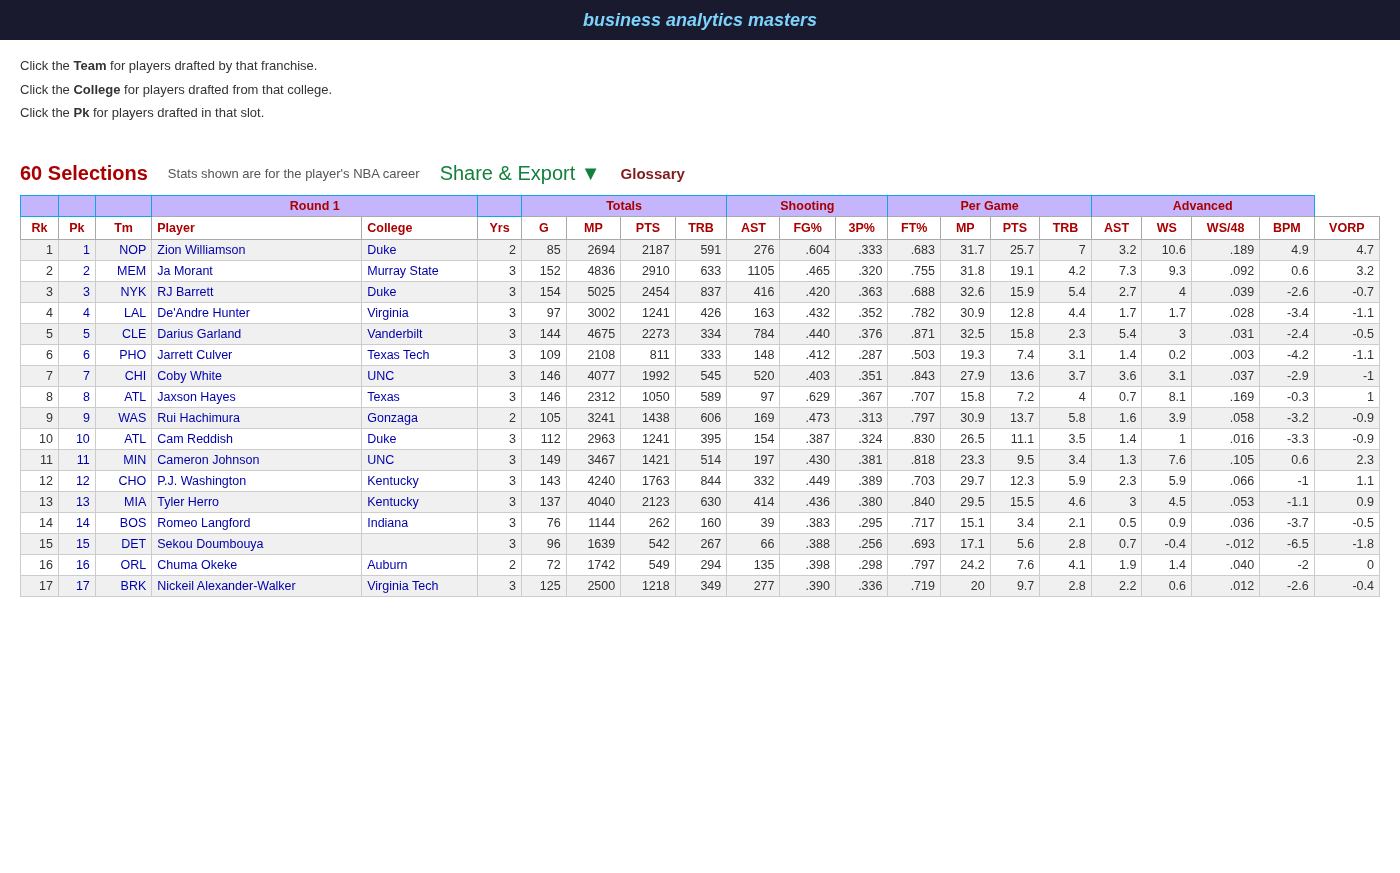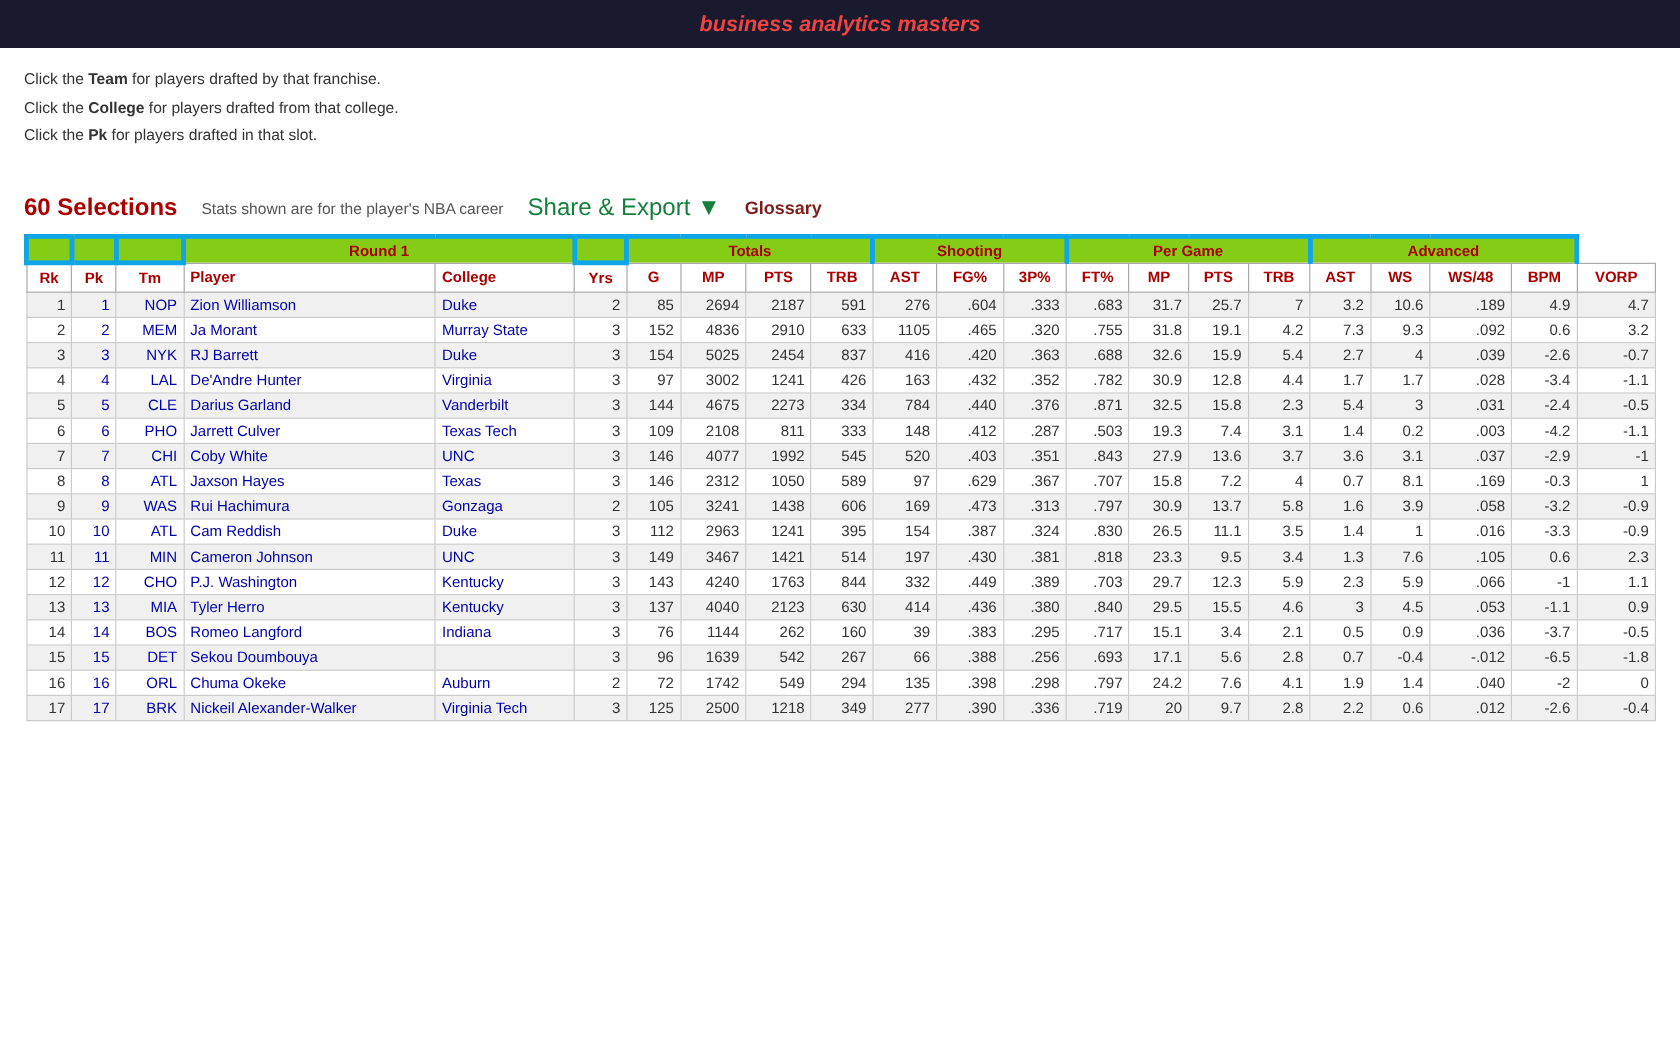--- a/index.html
+++ b/index.html
@@ -1,36 +1,36 @@
 <!DOCTYPE html>
 <html><head>
   <meta charset="utf-8">
   <style>
     * { box-sizing: border-box; margin: 0; padding: 0; }
     body { font-family: Arial, sans-serif; font-size: 13px; color: #333; background: #fff; }
     
     .banner { background: #1a1a2e; height: 40px; display: flex; align-items: center; justify-content: center; overflow: hidden; }
-    .banner-text { color: #ef4444; font-size: 18px; font-style: italic; font-weight: bold; }
+    .banner-text { color: #7dd3fc; font-size: 18px; font-style: italic; font-weight: bold; }
     
     .instructions { padding: 16px 20px 10px; }
     .instructions p { margin-bottom: 4px; line-height: 1.5; }
     .instructions strong { font-weight: bold; }
     .draft-finder-link { color: #c00; text-decoration: underline; cursor: pointer; }
     
     .header-section { padding: 10px 20px; display: flex; align-items: center; gap: 20px; }
     .selections-title { font-size: 20px; font-weight: bold; color: #a00; }
     .stats-note { font-size: 13px; color: #555; }
     .share-export { font-size: 20px; color: #15803d; cursor: pointer; font-weight: normal; }
     .glossary-link { font-size: 15px; color: #7f1d1d; font-weight: bold; cursor: pointer; }
     
     .table-container { padding: 0 20px 20px; overflow-x: auto; }
     
     table { border-collapse: collapse; width: 100%; font-size: 12.5px; }
     
-    .section-header th { background: #84cc16; text-align: center; font-weight: bold; color: #a00; border: 4px solid #0ea5e9; padding: 3px 6px; }
+    .section-header th { background: #c4b5fd; text-align: center; font-weight: bold; color: #a00; border: 1px solid #0ea5e9; padding: 3px 6px; }
     .section-header th.round1 { border-bottom: none; }
     .section-header th.totals { border-bottom: none; }
     .section-header th.shooting { border-bottom: none; }
     .section-header th.pergame { border-bottom: none; }
     .section-header th.advanced { border-bottom: none; }
     
     .col-header th { text-align: center; font-weight: bold; color: #a00; border: 1px solid #aaa; padding: 4px 5px; background: #fff; }
     .col-header th.left-align { text-align: left; }
     
     tbody tr { background: #fff; }

